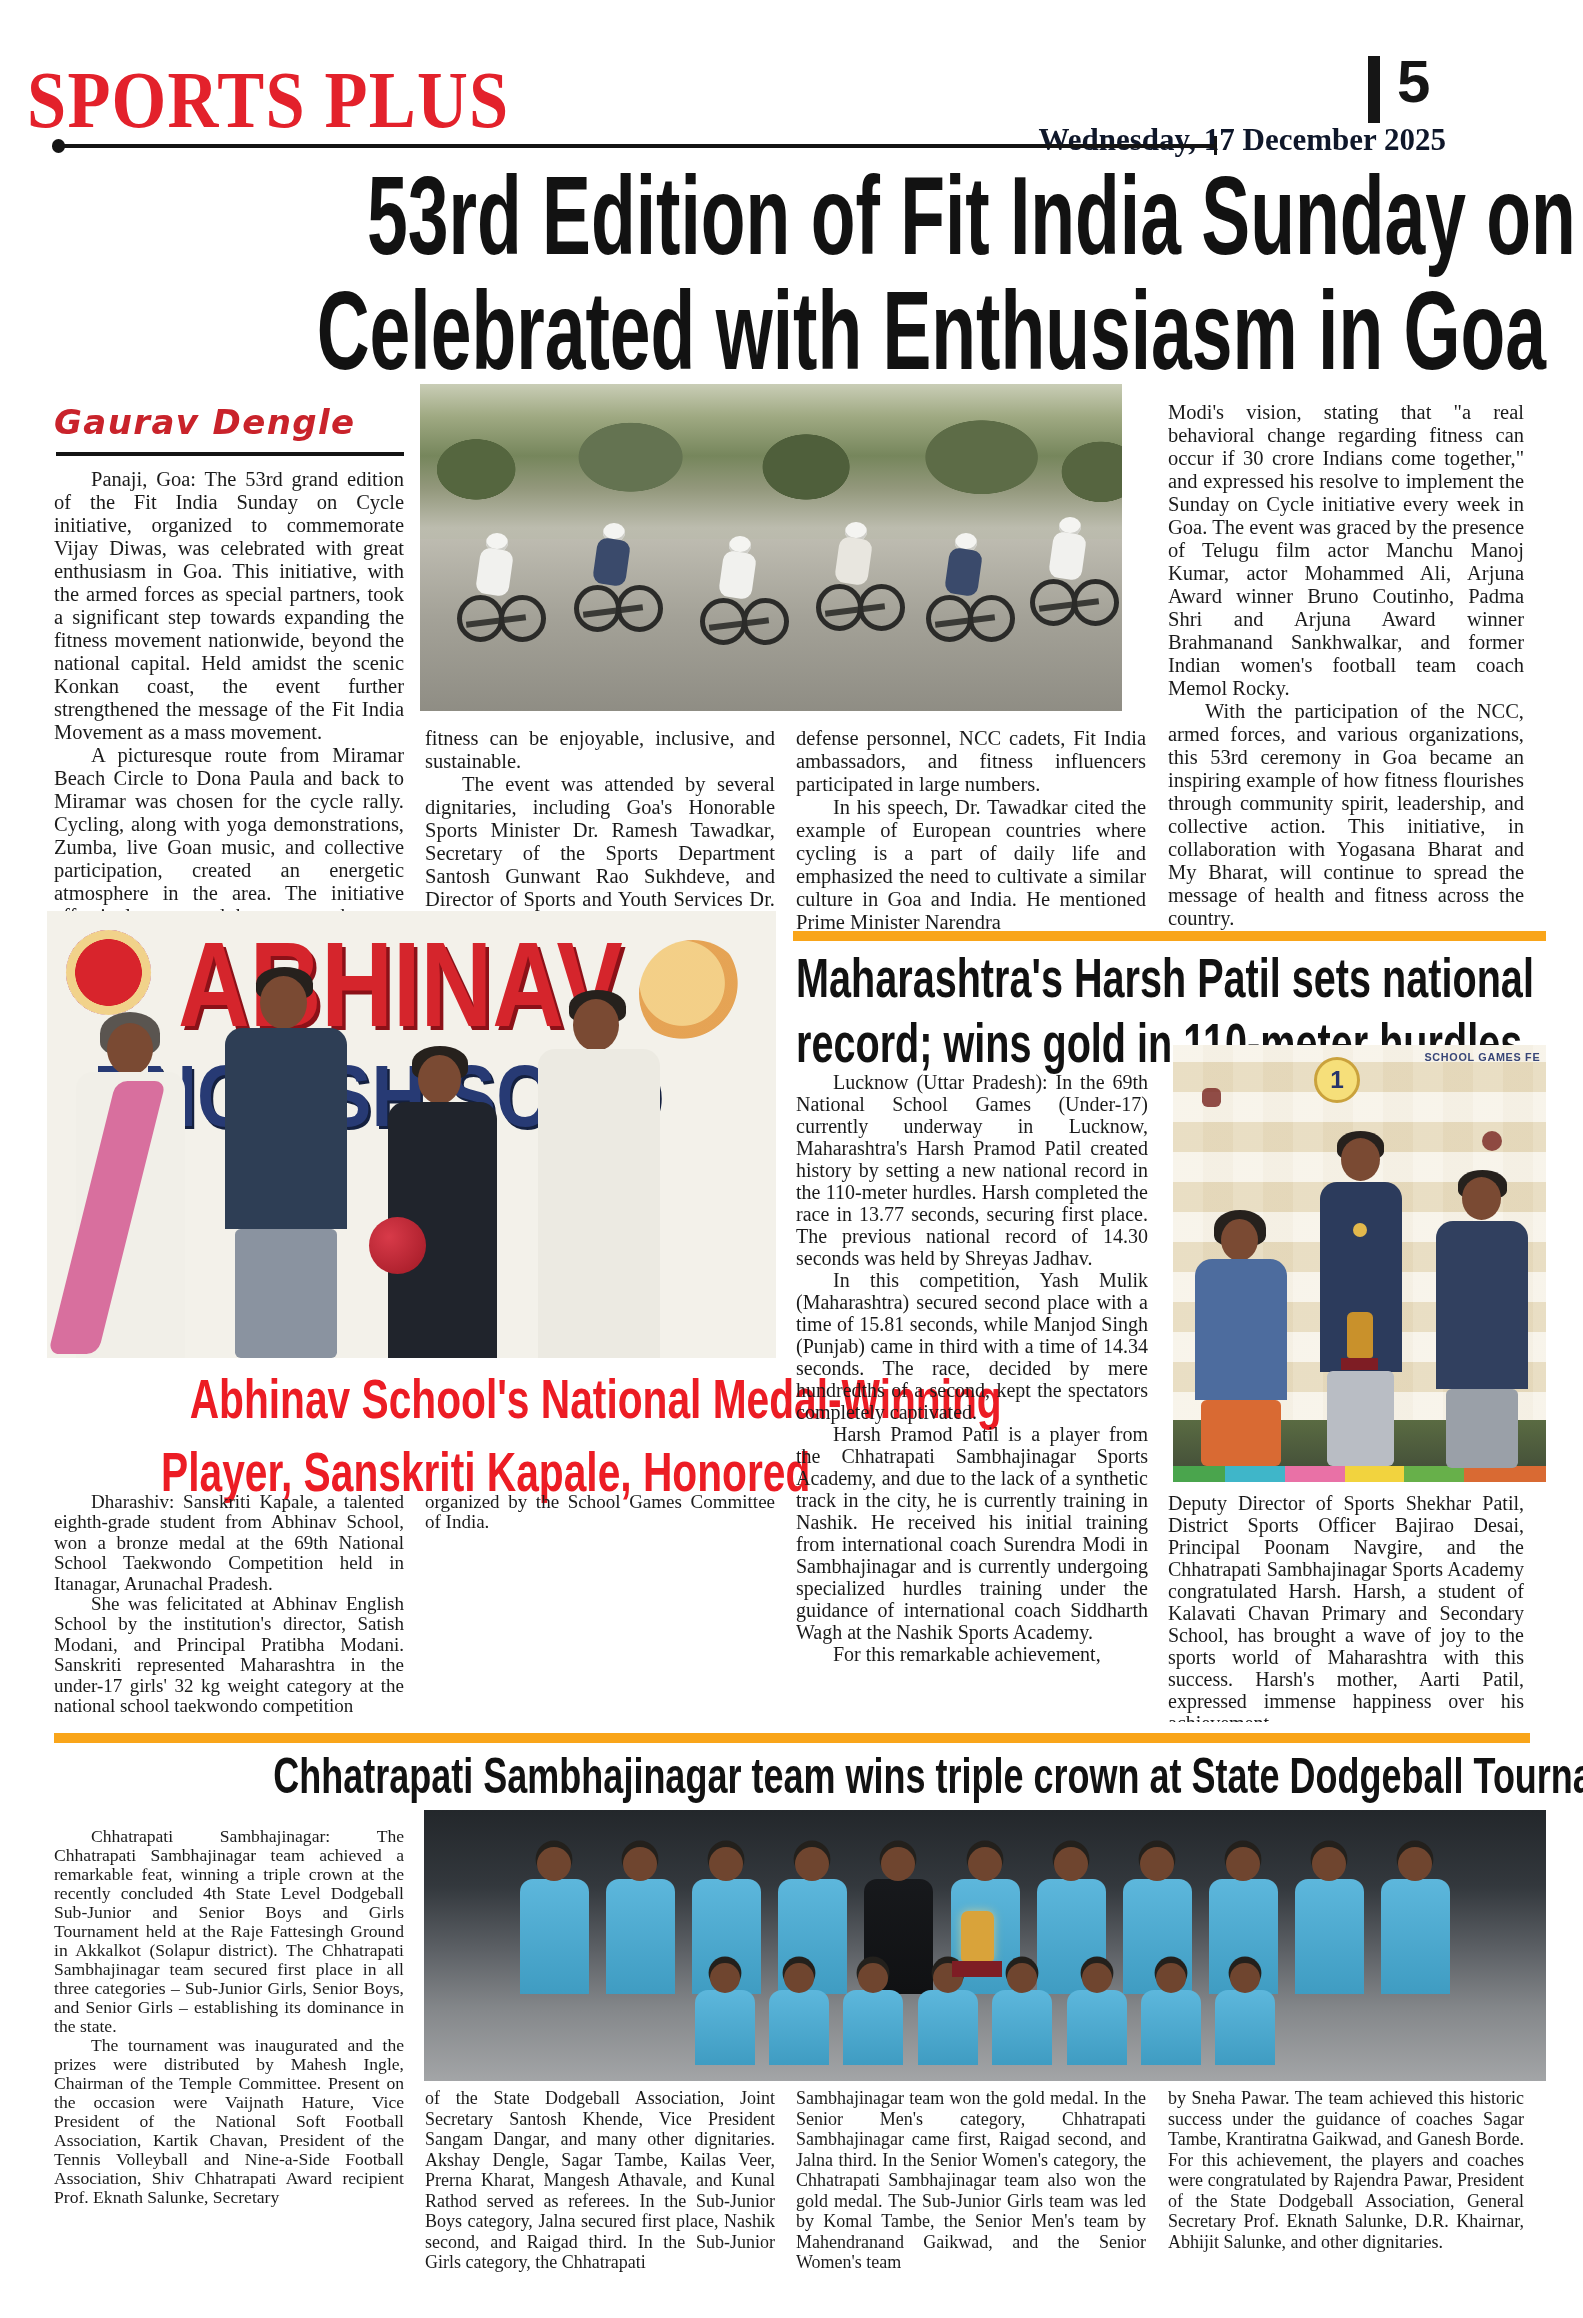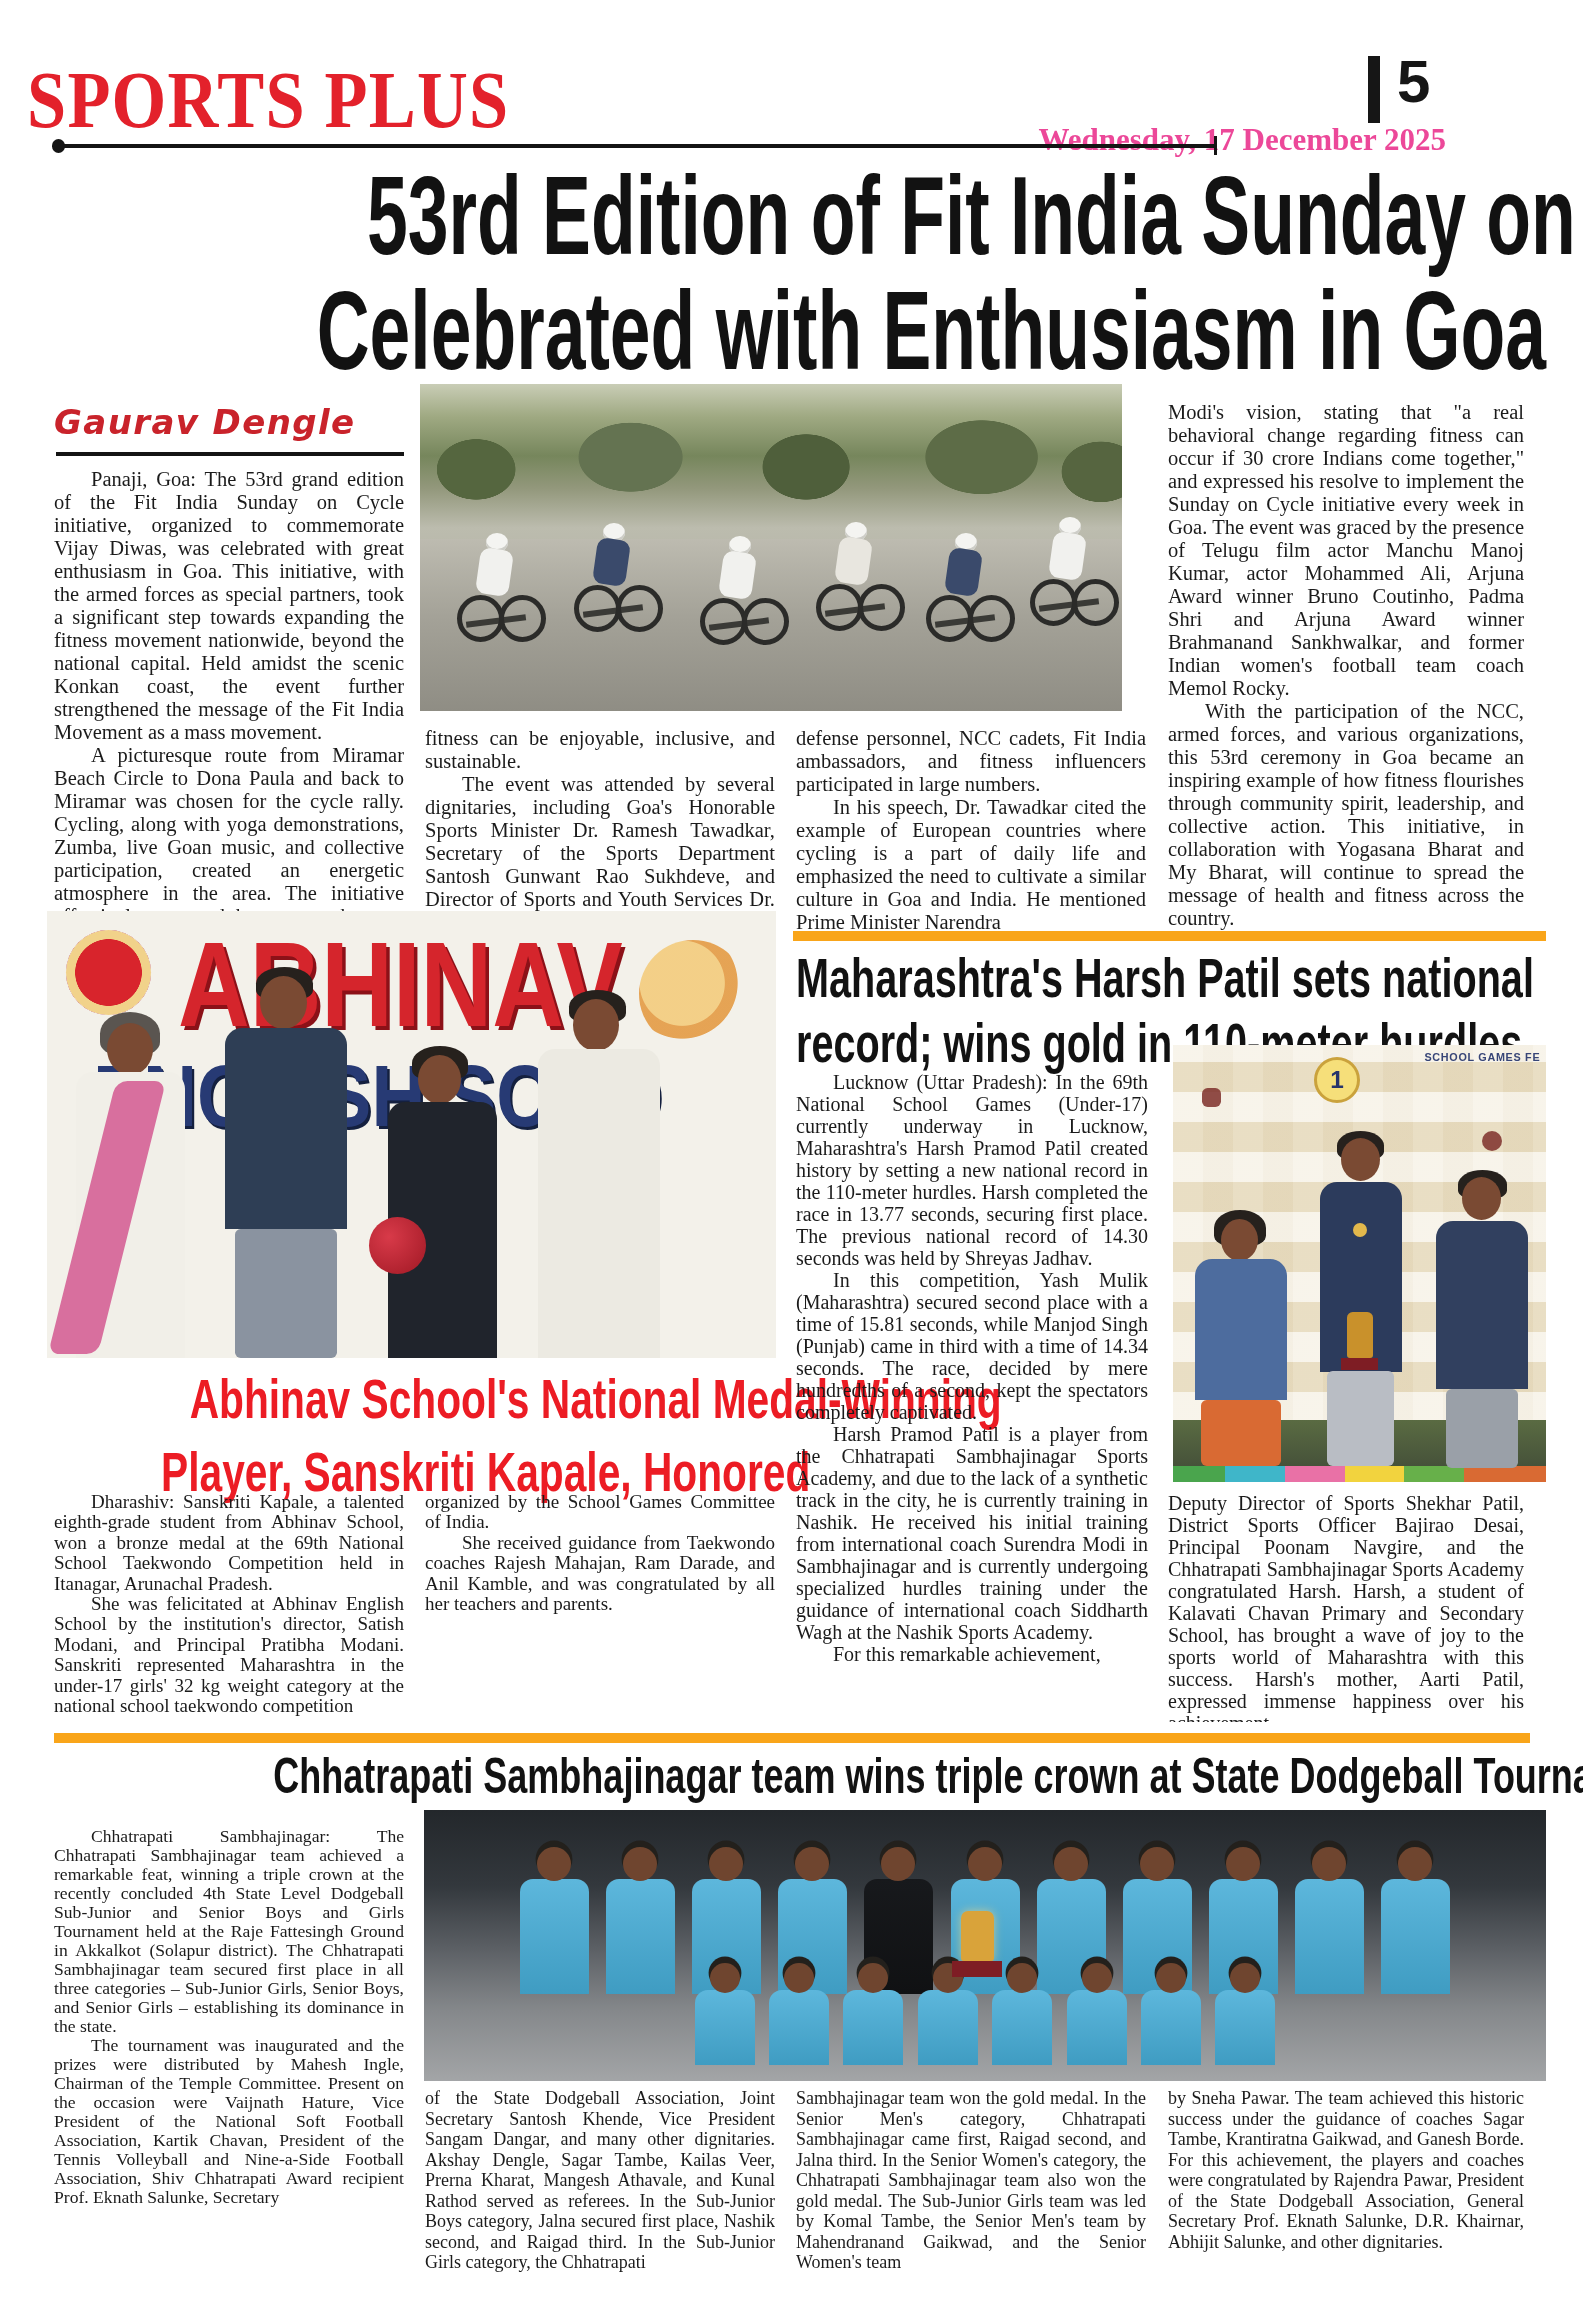--- a/index.html
+++ b/index.html
@@ -7,21 +7,21 @@
          font-family:"Liberation Serif", serif;color:#1b1b1b;}
 
   
   .masthead{position:absolute;left:26.6px;top:60px;font-family:"Liberation Serif",serif;
             font-weight:bold;font-size:80px;line-height:1;color:#e3212b;letter-spacing:1.4px;
             transform:scaleX(0.88);transform-origin:0 50%;white-space:nowrap;}
   .pagebar{position:absolute;left:1368px;top:56px;width:11.5px;height:67px;background:#161616;}
   .pagenum{position:absolute;left:1397px;top:52px;font-family:"Liberation Sans",sans-serif;
            font-weight:bold;font-size:60px;line-height:1;color:#161616;}
   .dateline{position:absolute;left:933px;top:122px;width:513px;text-align:right;
-            font-family:"Liberation Serif",serif;font-weight:bold;font-size:31px;color:#ec4899;}
+            font-family:"Liberation Serif",serif;font-weight:bold;font-size:31px;color:#0f172a;}
   .header-rule{position:absolute;left:56px;top:144px;width:1160px;height:3.6px;background:#141414;}
   .header-rule::before{content:"";position:absolute;left:-4.3px;top:-5px;width:13.6px;height:13.6px;
             border-radius:50%;background:#141414;}
   .header-rule::after{content:"";position:absolute;right:-1.4px;top:-8px;width:3.6px;height:19.4px;background:#141414;}
 
   
   .main-headline{position:absolute;left:0;right:0;top:159px;text-align:center;
                  font-family:"Liberation Sans",sans-serif;font-weight:bold;font-size:111px;
                  line-height:1.04;color:#121212;}
   .cond{display:inline-block;transform:scaleX(0.66);transform-origin:50% 50%;white-space:nowrap;}
@@ -247,21 +247,20 @@
     <span class="cond" style="transform:scaleX(0.74);">Abhinav School's National Medal-Winning</span><br>
     <span class="cond" style="transform:scaleX(0.74);">Player, Sanskriti Kapale, Honored</span>
   </div>
 
   <div class="col fs-mid" style="left:54px;top:1492px;width:350px;height:228px;">
     <p>Dharashiv: Sanskriti Kapale, a talented eighth-grade student from Abhinav School, won a bronze medal at the 69th National School Taekwondo Competition held in Itanagar, Arunachal Pradesh.</p>
     <p>She was felicitated at Abhinav English School by the institution's director, Satish Modani, and Principal Pratibha Modani. Sanskriti represented Maharashtra in the under-17 girls' 32 kg weight category at the national school taekwondo competition</p>
   </div>
   <div class="col fs-mid" style="left:425px;top:1492px;width:350px;height:228px;">
     <p class="cont">organized by the School Games Committee of India.</p>
-    <p>She received guidance from Taekwondo coaches Rajesh Mahajan, Ram Darade, and Anil Kamble, and was congratulated by all her teachers and parents.</p>
   </div>
 
   <div class="orange-bar" style="left:793px;top:931px;width:753px;"></div>
 
   <div class="harsh-headline sec-headline">
     <span class="cond-l">Maharashtra's Harsh Patil sets national</span><br>
     <span class="cond-l">record; wins gold in 110-meter hurdles</span>
   </div>
 
   <div class="photo photo-harsh">

